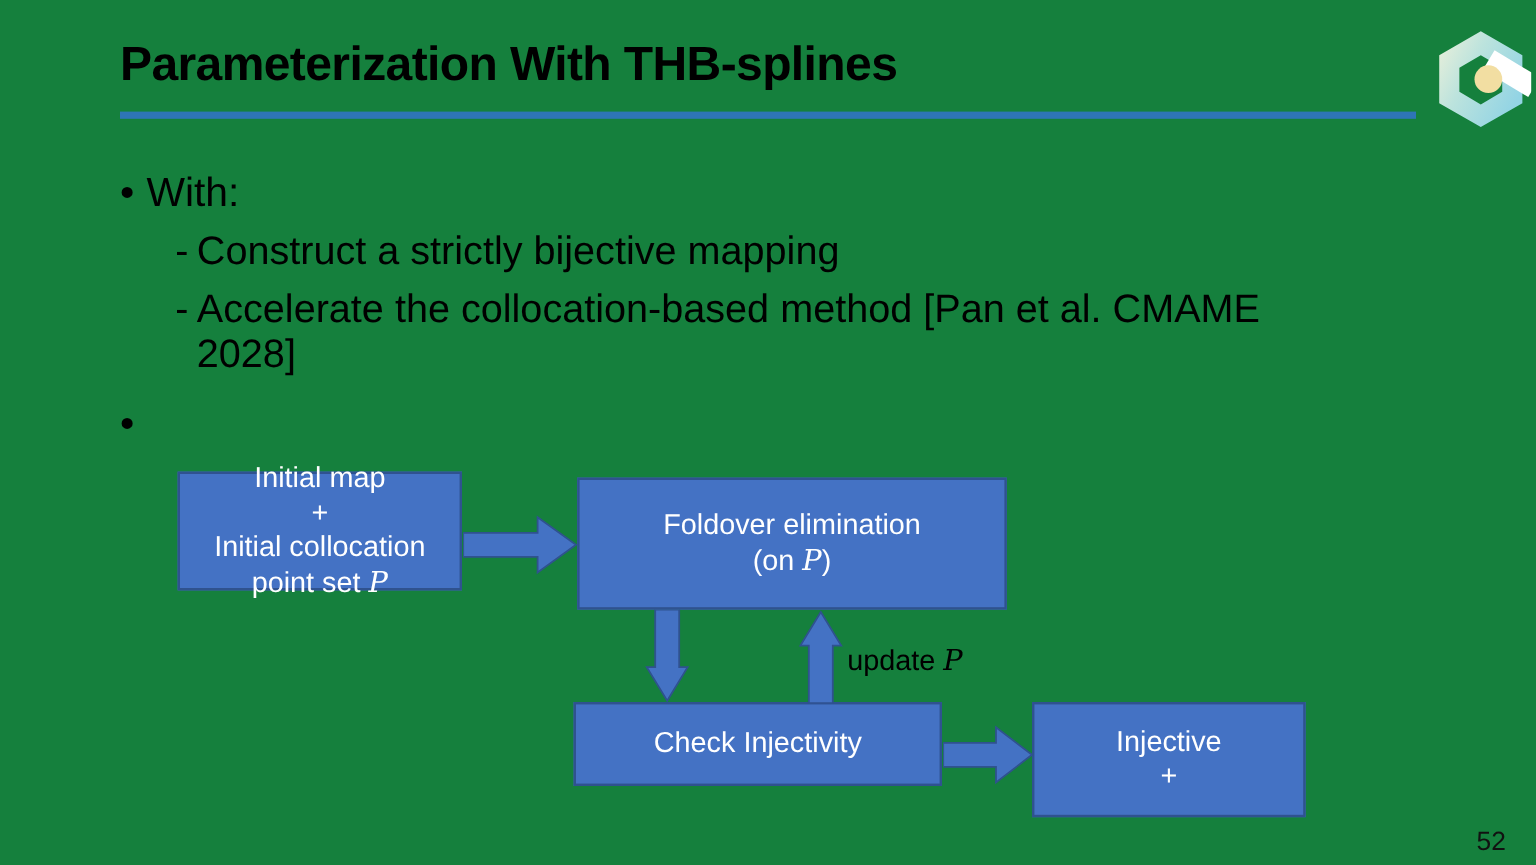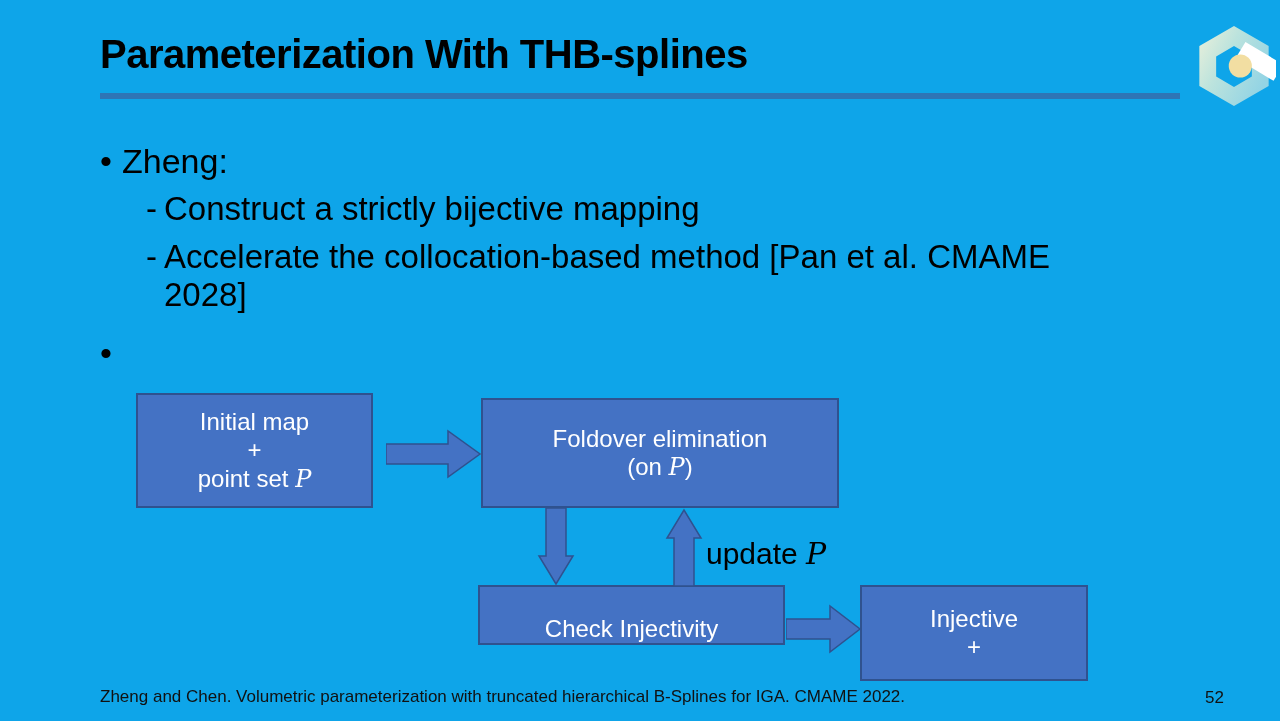--- a/index.html
+++ b/index.html
@@ -1,17 +1,17 @@
 <!DOCTYPE html>
 <html><head>
 <meta charset="utf-8">
 <style>
   html,body{margin:0;padding:0;background:#888;}
   .slide{
-    position:relative;width:1280px;height:721px;background:#0ea5e9;
+    position:relative;width:1280px;height:721px;background:#15803d;
     font-family:"Liberation Sans", sans-serif;overflow:hidden;
   }
   .title{
     position:absolute;left:100px;top:32px;font-size:40px;font-weight:bold;
     color:#000;letter-spacing:-0.5px;white-space:nowrap;
   }
   .title-rule{position:absolute;left:100px;top:93px;width:1080px;height:6px;background:#2E75B6;}
   .logo{position:absolute;left:1192px;top:24px;width:84px;height:84px;}
 
   .bullet-row{position:absolute;display:flex;color:#000;}
@@ -21,38 +21,38 @@
 
   .sub-list{position:absolute;left:146px;top:190px;font-size:33px;color:#000;width:970px;}
   .sub-item{display:flex;line-height:38px;margin-bottom:10px;}
   .sub-item .marker{width:18px;flex:0 0 auto;}
 
   .fc-box{
     position:absolute;background:#4472C4;border:2px solid #2F528F;box-sizing:border-box;
     color:#fff;font-size:24px;line-height:28.5px;text-align:center;
     display:flex;flex-direction:column;justify-content:center;
   }
-  #box-initial{left:136px;top:393px;width:237px;height:115px;}
+  #box-initial{left:148px;top:393px;width:237px;height:99px;}
   #box-foldover{left:481px;top:398px;width:358px;height:110px;}
-  #box-check{left:478px;top:585px;width:307px;height:60px;justify-content:flex-end;}
+  #box-check{left:478px;top:585px;width:307px;height:70px;}
   #box-result{left:860px;top:585px;width:228px;height:96px;}
 
   .fc-arrow{position:absolute;}
   #arrow-1{left:386px;top:428px;}
   #arrow-down{left:537px;top:508px;}
   #arrow-up{left:665px;top:508px;}
   #arrow-2{left:786px;top:603px;}
   .fc-arrow polygon{fill:#4472C4;stroke:#2F528F;stroke-width:1.5;}
 
-  .edge-label{position:absolute;left:706px;top:536px;font-size:30px;color:#000;white-space:nowrap;}
+  .edge-label{position:absolute;left:706px;top:536px;font-size:24px;color:#000;white-space:nowrap;}
 
   .sp{font-family:"DejaVu Serif", serif;font-style:italic;}
 
   .footer{position:absolute;left:100px;top:687px;font-size:17px;color:#111;white-space:nowrap;}
-  .page-num{position:absolute;left:1205px;top:688px;width:50px;font-size:17px;color:#111;text-align:left;}
+  .page-num{position:absolute;left:1205px;top:688px;width:50px;font-size:22px;color:#111;text-align:right;}
 </style>
 </head>
 <body>
 
 <div class="slide">
 
   <div class="title">Parameterization With THB-splines</div>
   <div class="title-rule"></div>
 
   <svg class="logo" viewBox="0 0 80 80" aria-hidden="true">
@@ -64,41 +64,42 @@
       </linearGradient>
     </defs>
     <path fill-rule="evenodd" fill="url(#lg)" d="M40 2 L73 21 L73 59 L40 78 L7 59 L7 21 Z
          M40 21 L57 31 L57 50 L40 60 L23 50 L23 31 Z"></path>
     <rect x="44" y="24" width="42" height="18" fill="#ffffff" transform="rotate(31 60 33)"></rect>
     <circle cx="46" cy="40" r="11" fill="#F2DEA2"></circle>
   </svg>
 
   <div class="bullet-row goal-row">
     <span class="marker">•</span>
-    <span>Zheng:</span>
+    <span>With:</span>
   </div>
 
   <div class="sub-list">
     <div class="sub-item">
       <span class="marker">-</span>
       <span>Construct a strictly bijective mapping</span>
     </div>
     <div class="sub-item">
       <span class="marker">-</span>
       <span>Accelerate the collocation-based method [Pan et al. CMAME 2028]</span>
     </div>
   </div>
 
   <div class="bullet-row framework-row">
     <span class="marker">•</span>
   </div>
 
   <div class="fc-box" id="box-initial">
     <div>Initial map</div>
     <div>+</div>
+    <div>Initial collocation</div>
     <div>point set <span class="sp">P</span></div>
   </div>
 
   <div class="fc-box" id="box-foldover">
     <div>Foldover elimination</div>
     <div>(on <span class="sp">P</span>)</div>
   </div>
 
   <div class="fc-box" id="box-check">
     <div>Check Injectivity</div>
@@ -117,16 +118,15 @@
   </svg>
   <svg class="fc-arrow" id="arrow-up" width="38" height="78" viewBox="0 0 38 78">
     <polygon points="9,78 9,30 2,30 19,2 36,30 29,30 29,78"></polygon>
   </svg>
   <svg class="fc-arrow" id="arrow-2" width="77" height="52" viewBox="0 0 77 52">
     <polygon points="0,16 44,16 44,3 74,26 44,49 44,36 0,36"></polygon>
   </svg>
 
   <div class="edge-label">update <span class="sp">P</span></div>
 
-  <div class="footer">Zheng and Chen. Volumetric parameterization with truncated hierarchical B-Splines for IGA. CMAME 2022.</div>
   <div class="page-num">52</div>
 
 </div>
 
 </body></html>

